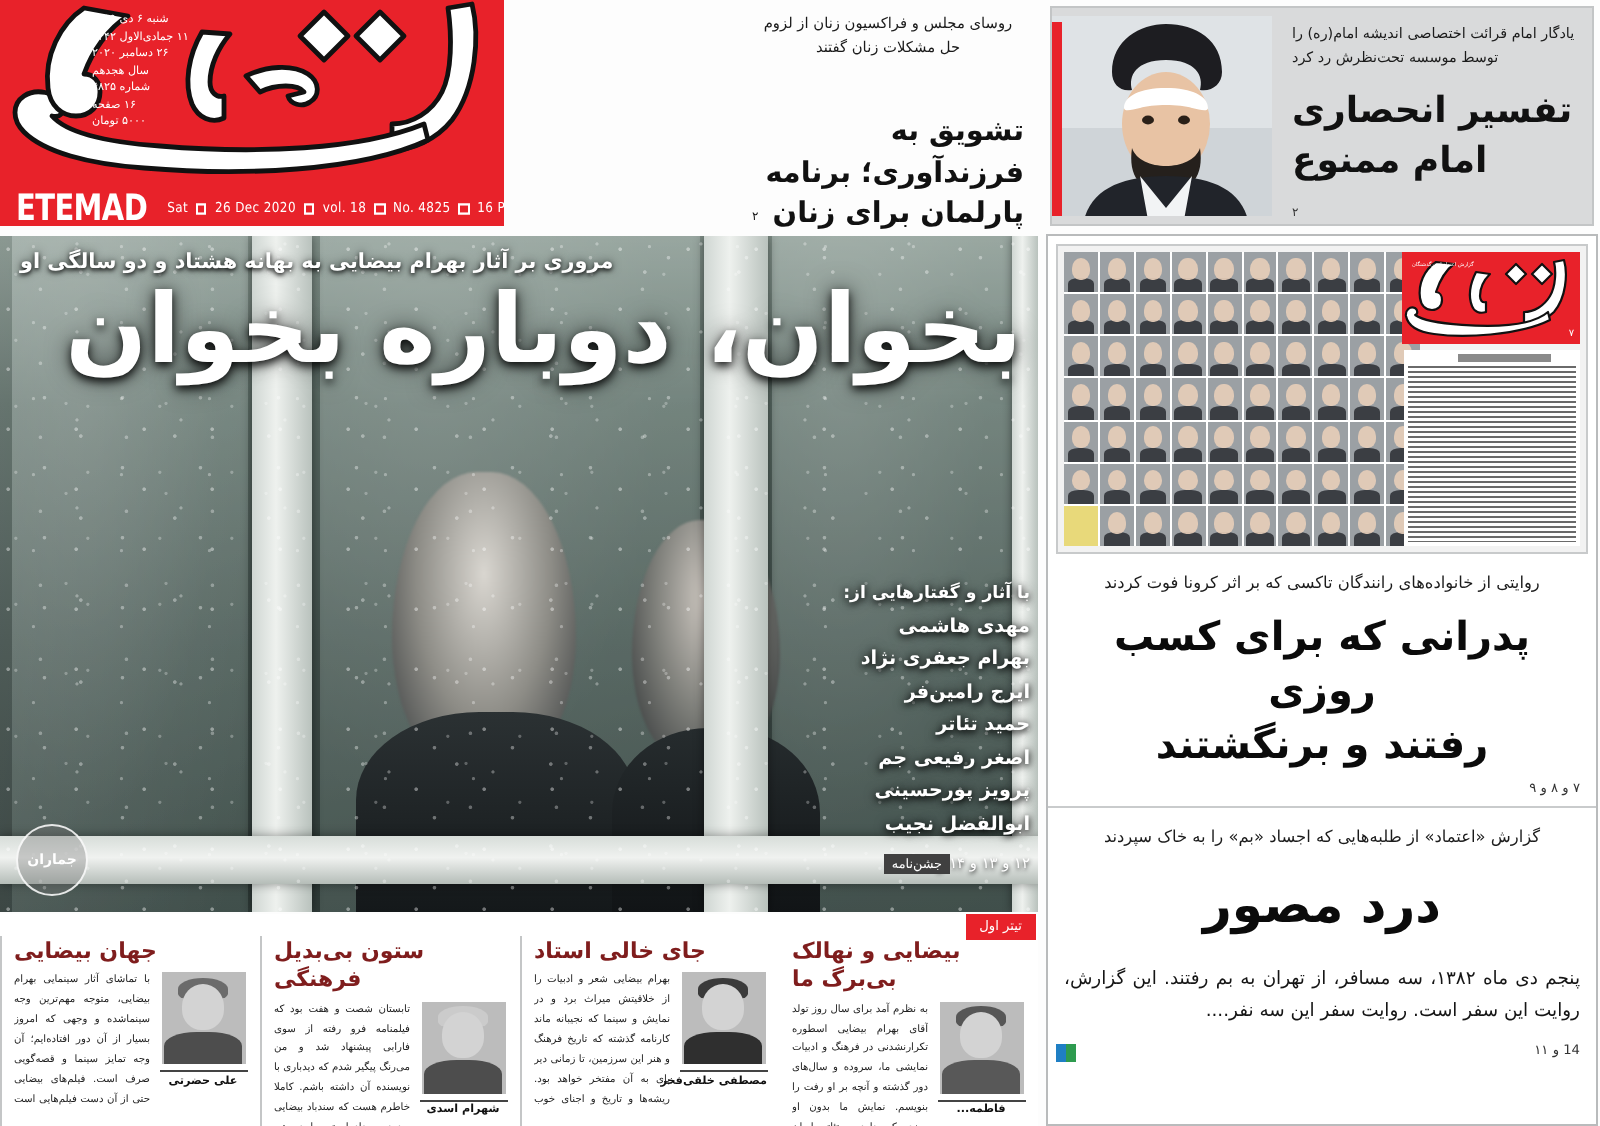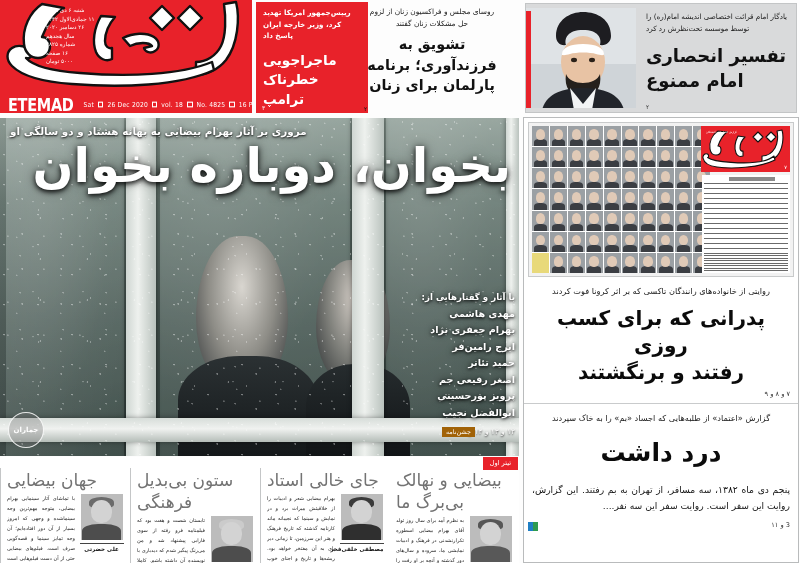--- a/index.html
+++ b/index.html
@@ -120,39 +120,40 @@
   }
   .teaser-red .pg {
     position: absolute;
     left: 6px; bottom: 2px;
     font-size: 6px;
   }
 
   
   .teaser-white {
     position: absolute;
-    left: 360px; top: 2px;
+    left: 372px; top: 2px;
     width: 146px; height: 111px;
     color: #111;
     padding: 4px 6px 4px 4px;
     box-sizing: border-box;
     direction: rtl;
     text-align: center;
   }
   .teaser-white .kicker {
     font-size: 7.4px;
     line-height: 1.6;
     color: #1a1a1a;
   }
   .teaser-white .hl {
     font-size: 14.4px;
     font-weight: bold;
     line-height: 1.45;
-    margin-top: 4px;
+    margin-top: 26px;
     letter-spacing: -0.3px;
+    text-align: right;
   }
   .teaser-white .pg {
     position: absolute;
     left: 4px; bottom: 1px;
     font-size: 6px;
   }
 
   
   .cleric-box {
     position: absolute;
@@ -306,21 +307,21 @@
     position: absolute;
     right: 4px; bottom: 20px;
     color: #ffffff;
     font-size: 7.4px;
     direction: rtl;
     text-shadow: 0 1px 2px rgba(0,0,0,.9);
   }
   .mp-pages-tag {
     position: absolute;
     right: 44px; bottom: 19px;
-    background: #a16207;
+    background: #404040;
     color: #fff;
     font-size: 6.4px;
     padding: 1px 4px;
     direction: rtl;
   }
 
   .photo-credit {
     position: absolute;
     left: 8px; bottom: 8px;
     display: flex;
@@ -525,24 +526,24 @@
   }
   .bcol {
     flex: 1;
     padding: 1px 6px 0 6px;
     box-sizing: border-box;
     border-left: 1px solid #c4c6c7;
     position: relative;
   }
   .bcol:last-child { border-left: none; }
   .bcol-title {
-    font-size: 17px;
-    font-weight: normal;
+    font-size: 11px;
+    font-weight: bold;
     text-align: left;
-    color: #737373;
+    color: #7f1d1d;
     line-height: 1.3;
     letter-spacing: -0.3px;
     margin-bottom: 3px;
   }
   .bcol-inner {
     display: flex;
     flex-direction: row-reverse;
     gap: 4px;
   }
   .bcol-text {
@@ -638,28 +639,20 @@
           <span>vol. 18</span>
           <i class="issue-sep"></i>
           <span>No. 4825</span>
           <i class="issue-sep"></i>
           <span>16 Pages</span>
 
         </span>
       </div>
     </div>
 
-    <div class="teaser-red">
-      <div class="kicker">رییس‌جمهور امریکا تهدید کرد، وزیر خارجه ایران پاسخ داد</div>
-      <div class="hl">
-        <div>ماجراجویی</div>
-        <div>خطرناک ترامپ</div>
-      </div>
-      <div class="pg">۳</div>
-    </div>
 
     <div class="teaser-white">
       <div class="kicker">روسای مجلس و فراکسیون زنان از لزوم حل مشکلات زنان گفتند</div>
       <div class="hl">
         <div>تشویق به</div>
         <div>فرزندآوری؛ برنامه</div>
         <div>پارلمان برای زنان</div>
       </div>
       <div class="pg">۲</div>
     </div>
@@ -832,23 +825,23 @@
       <div class="rc-kicker">روایتی از خانواده‌های رانندگان تاکسی که بر اثر کرونا فوت کردند</div>
       <div class="rc-headline">
         <div>پدرانی که برای کسب روزی</div>
         <div>رفتند و برنگشتند</div>
       </div>
       <div class="rc-pages">۷ و ۸ و ۹</div>
     </div>
 
     <div class="rc-block">
       <div class="rc-kicker">گزارش «اعتماد» از طلبه‌هایی که اجساد «بم» را به خاک سپردند</div>
-      <div class="rc-headline" style="font-size:25px;margin-top:11px;">درد داشت</div>
+      <div class="rc-headline" style="font-size:25px;margin-top:11px;">درد مصور</div>
       <div class="rc-body" style="margin-top:12px;">پنجم دی ماه ۱۳۸۲، سه مسافر، از تهران به بم رفتند. این گزارش، روایت این سفر است. روایت سفر این سه نفر....</div>
-      <div class="rc-pages" style="margin-top:6px;">3 و ۱۱</div>
+      <div class="rc-pages" style="margin-top:6px;">14 و ۱۱</div>
       <div class="rc-colorbar">
         <i style="background:#2e9b4f"></i>
         <i style="background:#1f7fc4"></i>
       </div>
     </div>
   </div>
 
   <div class="bottom-strip">
     <div class="titr-tag">تیتر اول</div>
 

